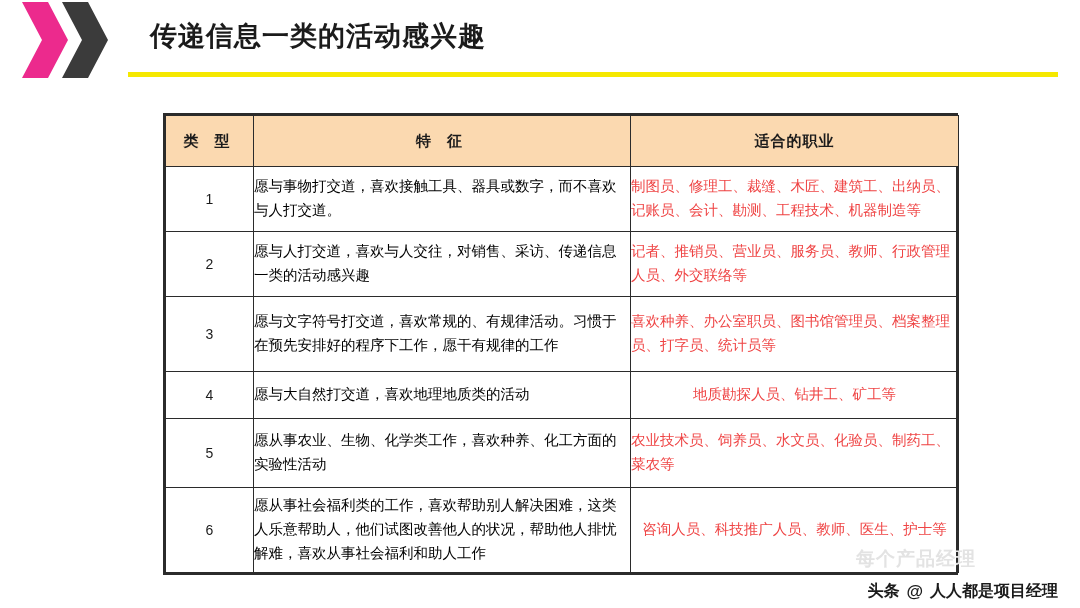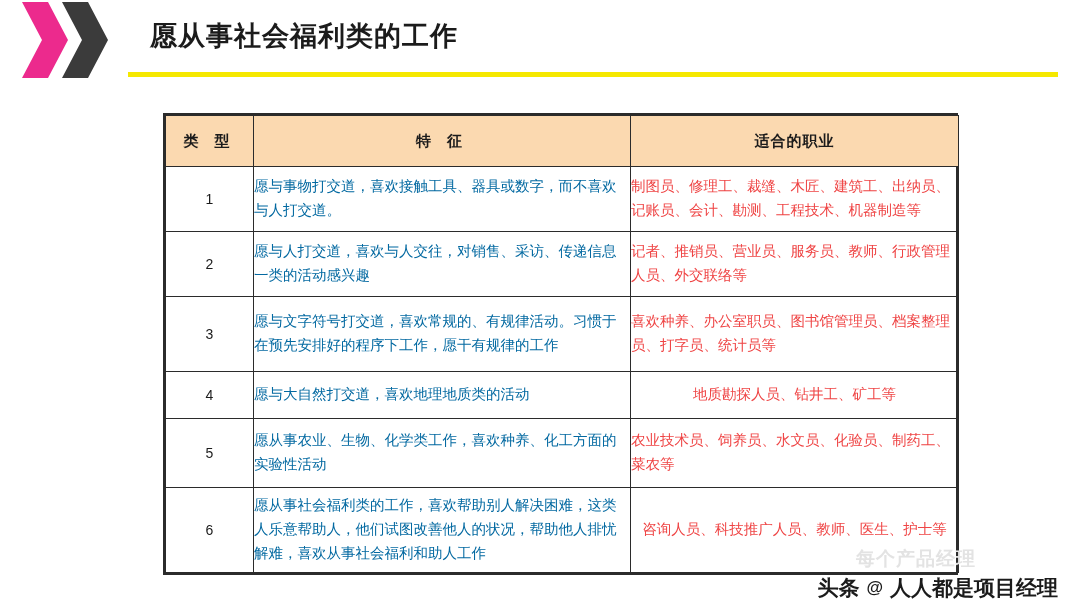--- a/index.html
+++ b/index.html
@@ -92,21 +92,21 @@
   col.c-feat { width: 377px; }
   col.c-job  { width: 328px; }
 
   td.type-cell {
     text-align: center;
     font-size: 14px;
     color: #1b1b1b;
   }
   td.feat-cell {
     font-size: 14.5px;
-    color: #0369a1;
+    color: #000000;
     line-height: 1.65;
     padding: 10px 14px 10px 14px;
   }
   td.job-cell {
     font-size: 14.5px;
     color: #ef4444;
     line-height: 1.65;
     padding: 10px 10px 10px 12px;
   }
   td.job-cell.center {
@@ -133,21 +133,21 @@
   }
   .wm-bar {
     position: absolute;
     right: 22px;
     bottom: 6px;
     display: flex;
     align-items: center;
     gap: 7px;
   }
   .wm-logo {
-    font-size: 21px;
+    font-size: 16px;
     color: #1b1b1b;
     font-weight: bold;
   }
   .wm-at {
     font-size: 17px;
     color: #1b1b1b;
     font-weight: bold;
   }
   .bottom-strip {
     position: absolute;
@@ -169,21 +169,21 @@
         <polygon points="0,0 26,0 46,38 26,76 0,76 20,38" fill="#ec2a8d"></polygon>
       </svg>
     </div>
     <div class="arrow arrow-dark">
       <svg width="46" height="76" viewBox="0 0 46 76">
         <polygon points="0,0 26,0 46,38 26,76 0,76 20,38" fill="#3b3b3b"></polygon>
       </svg>
     </div>
   </div>
 
-  <div class="title">愿从事社会福利类的工作</div>
+  <div class="title">传递信息一类的活动感兴趣</div>
   <div class="title-underline"></div>
 </div>
 
 <div class="table-wrap">
   <table class="career">
     <colgroup>
       <col class="c-type">
       <col class="c-feat">
       <col class="c-job">
     </colgroup>

